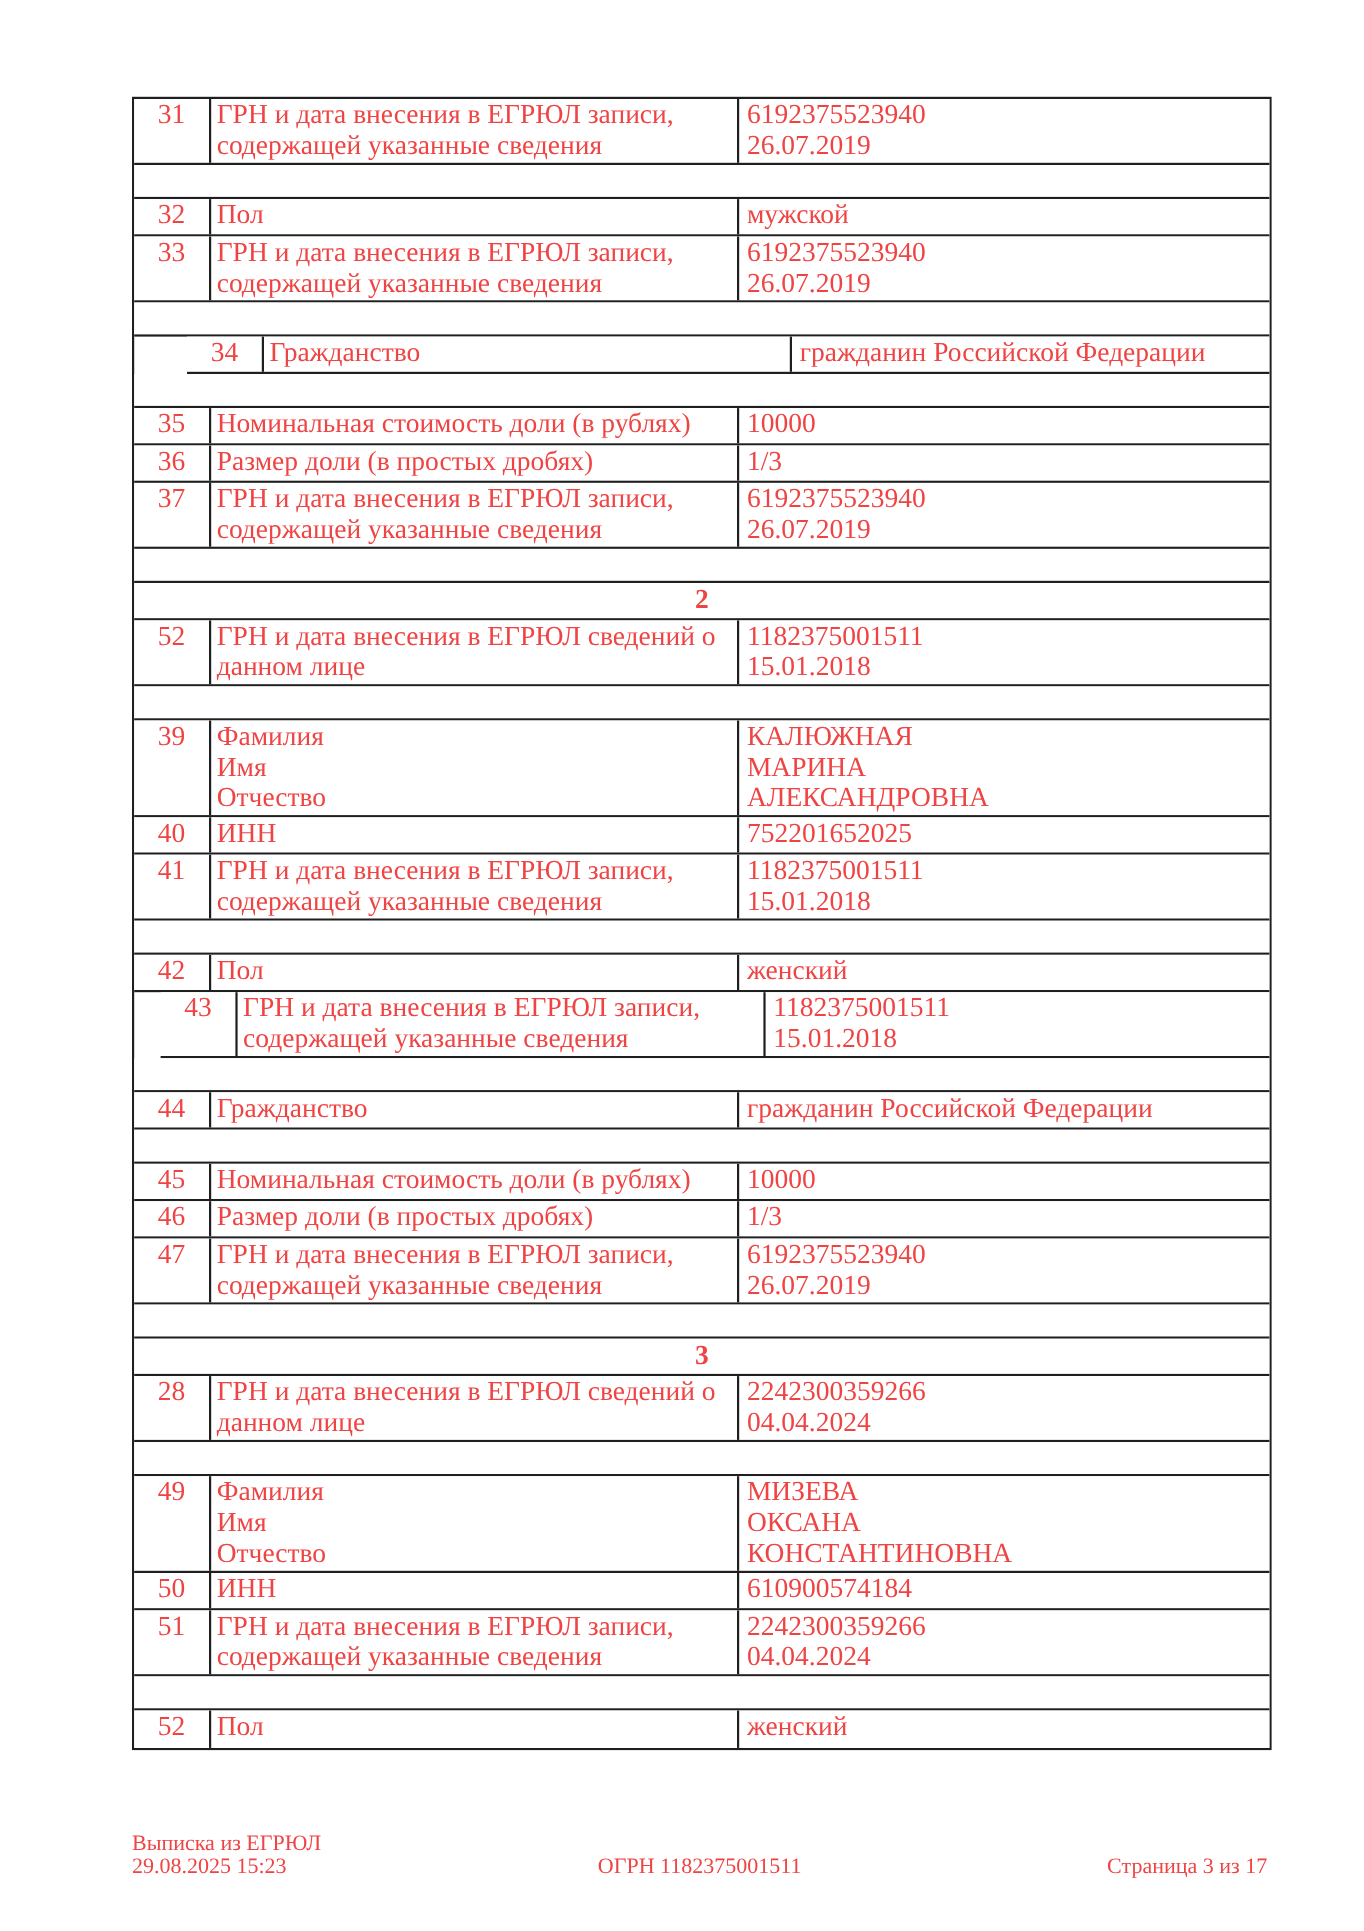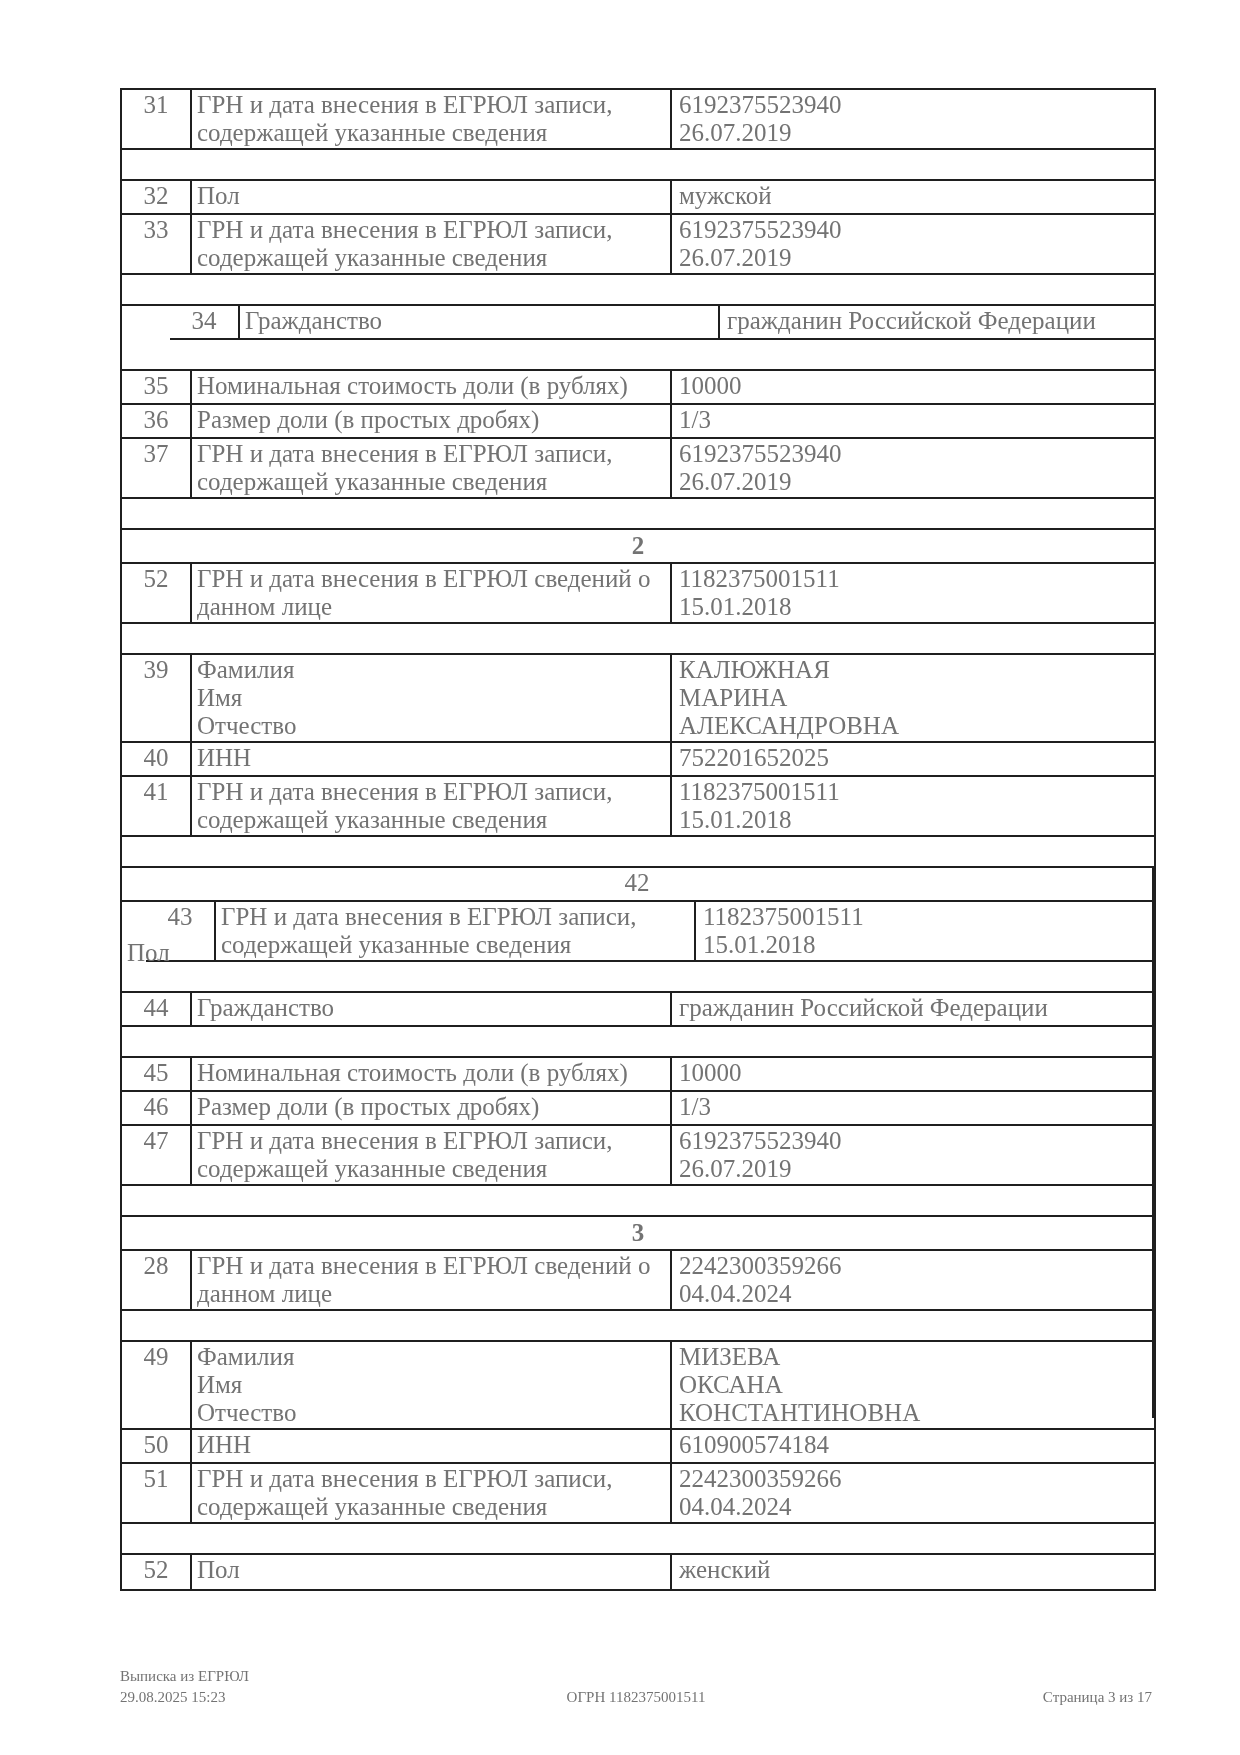--- a/index.html
+++ b/index.html
@@ -2,21 +2,21 @@
 <html><head>
 <meta charset="utf-8">
 <style>
   html,body{margin:0;padding:0;background:#ffffff;}
   .page{
     position:relative;
     width:1240px;
     height:1755px;
     background:#ffffff;
     font-family:"Liberation Serif","DejaVu Serif",serif;
-    color:#737373;
+    color:#ef4444;
     overflow:hidden;
   }
   .egrul-table{
     position:absolute;
     left:120px;
     top:88px;
     width:1032px;
     border:2px solid #1f1f1f;
     box-sizing:content-box;
   }
@@ -56,21 +56,21 @@
     align-items:center;
     justify-content:center;
     font-size:25px;
     font-weight:bold;
   }
   .footer{
     position:absolute;
     left:120px;
     top:1666px;
     width:1032px;
-    font-size:15px;
+    font-size:20px;
     line-height:21px;
   }
   .footer-line2{
     display:flex;
     justify-content:space-between;
     align-items:baseline;
   }
   .footer-line2 .f-center{
     position:absolute;
     left:0;right:0;
@@ -156,21 +156,21 @@
         <div class="cell c-value">752201652025</div>
       </div>
       <div class="trow row-data" style="height: 60px;">
         <div class="cell c-num">41</div>
         <div class="cell c-label">ГРН и дата внесения в ЕГРЮЛ записи,
 содержащей указанные сведения</div>
         <div class="cell c-value">1182375001511
 15.01.2018</div>
       </div>
       <div class="trow row-gap"></div>
-      <div class="trow row-data" style="height: 34px; flex-direction: column;">
+      <div class="trow row-data" style="height: 34px;">
         <div class="cell c-num">42</div>
         <div class="cell c-label">Пол</div>
         <div class="cell c-value">женский</div>
       </div>
       <div class="trow row-data" style="height: 60px; margin-left: 24px;">
         <div class="cell c-num">43</div>
         <div class="cell c-label">ГРН и дата внесения в ЕГРЮЛ записи,
 содержащей указанные сведения</div>
         <div class="cell c-value">1182375001511
 15.01.2018</div>

